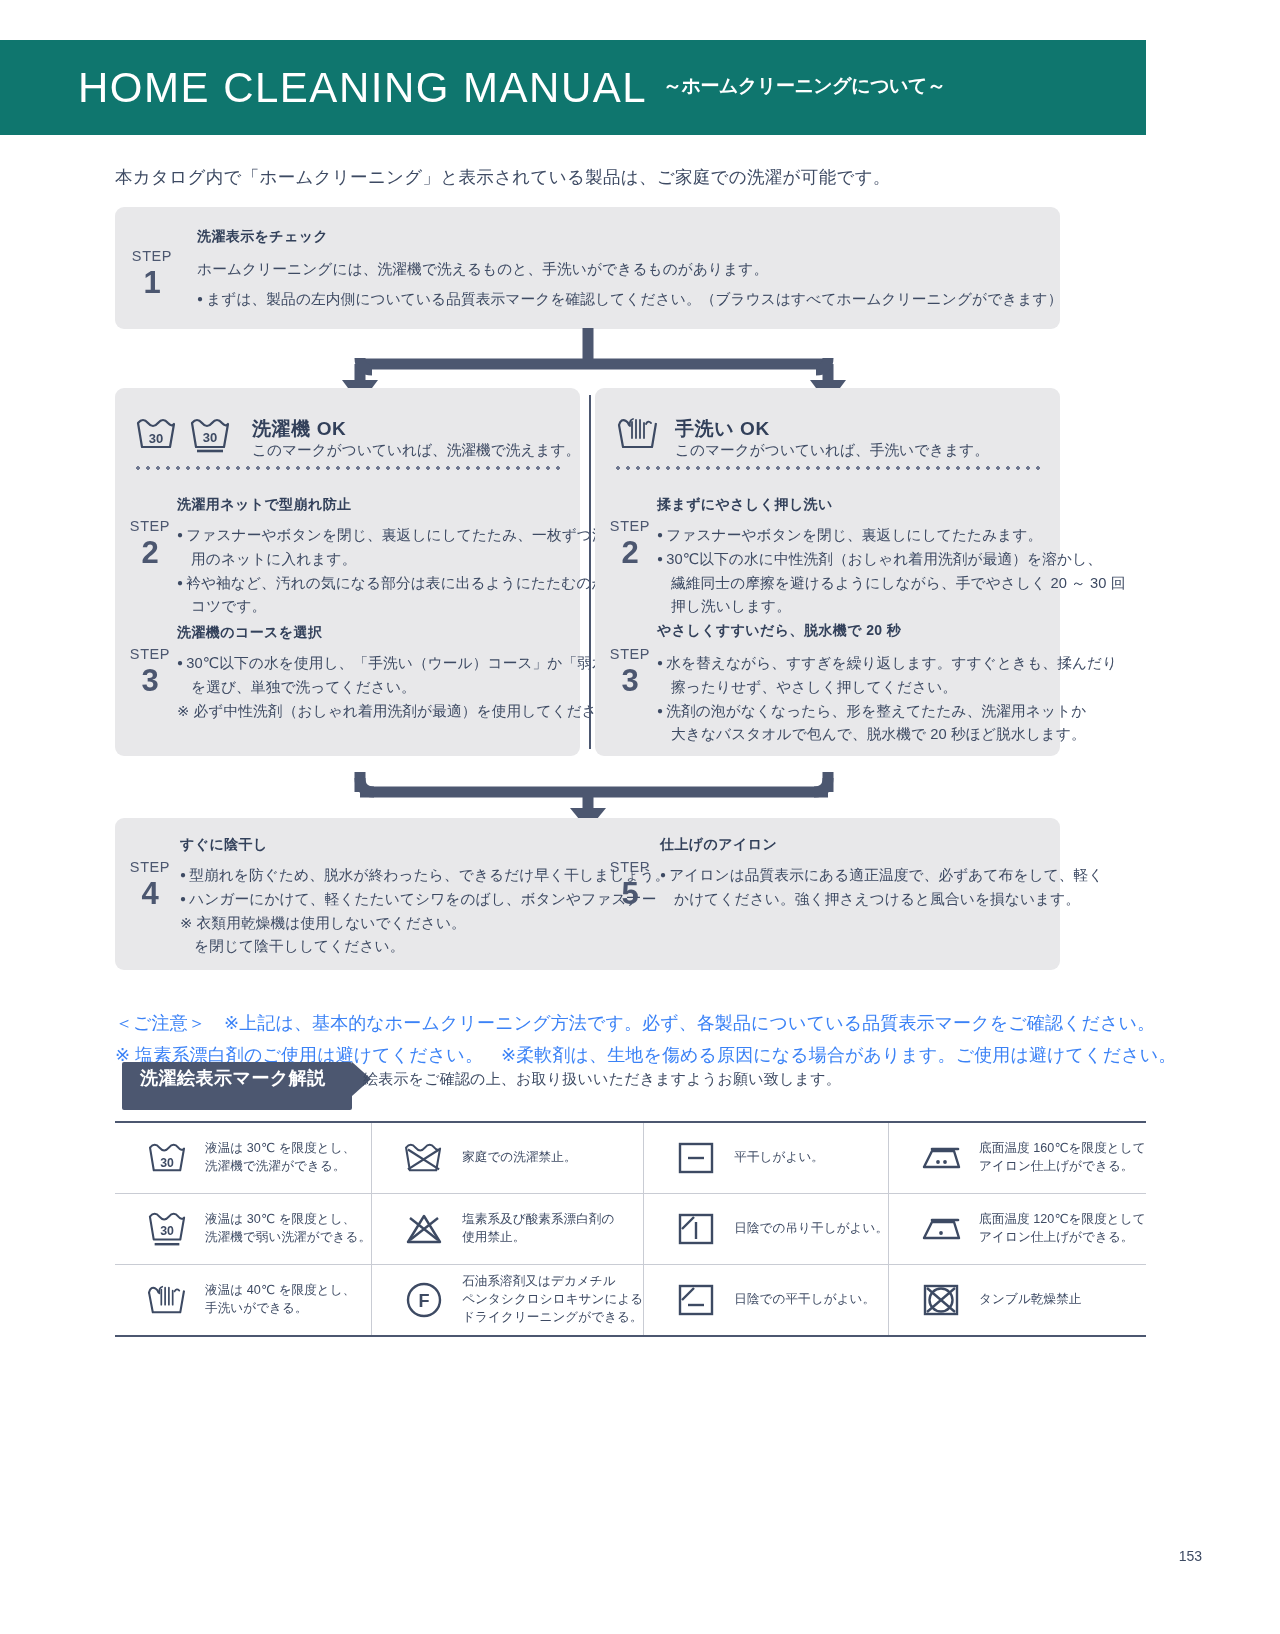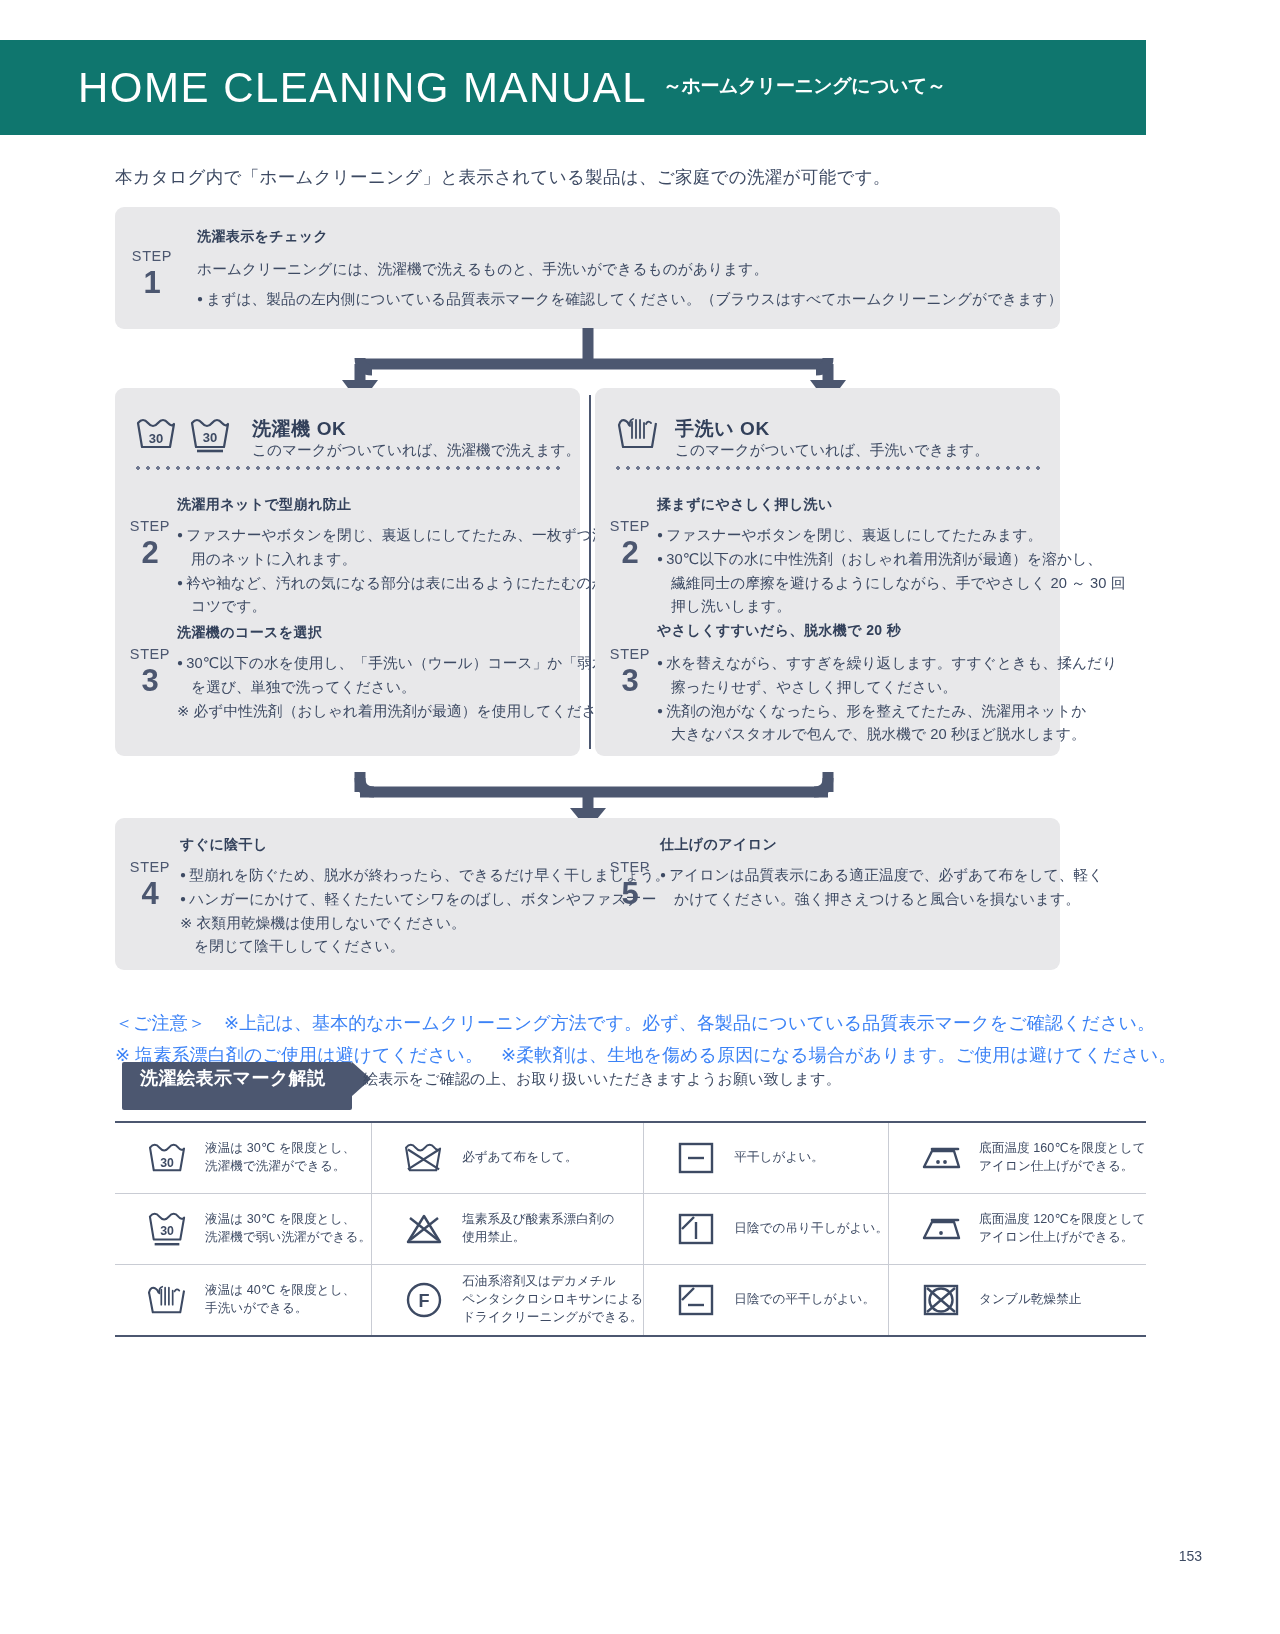--- a/index.html
+++ b/index.html
@@ -356,21 +356,21 @@
         <td class="sep" style="width:240px;">
           <div class="cellwrap">
             <div class="ico">
               <svg width="44" height="34" viewBox="0 0 46 36">
                 <path d="M4 7 Q9 1 14 7 Q19 13 24 7 Q29 1 34 7 Q37.5 11 40 8 L36 31 L8 31 Z" fill="none" stroke="#3d4a63" stroke-width="2.2" stroke-linejoin="round"></path>
                 <line x1="6" y1="9" x2="39" y2="30" stroke="#3d4a63" stroke-width="2.4"></line>
                 <line x1="39" y1="9" x2="6" y2="30" stroke="#3d4a63" stroke-width="2.4"></line>
               </svg>
             </div>
             <div class="txt">
-              <span class="ln">必ずあて布をして。</span>
+              <span class="ln">家庭での洗濯禁止。</span>
             </div>
           </div>
         </td>
         <td class="sep" style="width:240px;">
           <div class="cellwrap">
             <div class="ico">
               <svg width="38" height="34" viewBox="0 0 38 34">
                 <rect x="3" y="3" width="32" height="28" fill="none" stroke="#3d4a63" stroke-width="2.4"></rect>
                 <line x1="11" y1="17" x2="27" y2="17" stroke="#3d4a63" stroke-width="2.4"></line>
               </svg>

